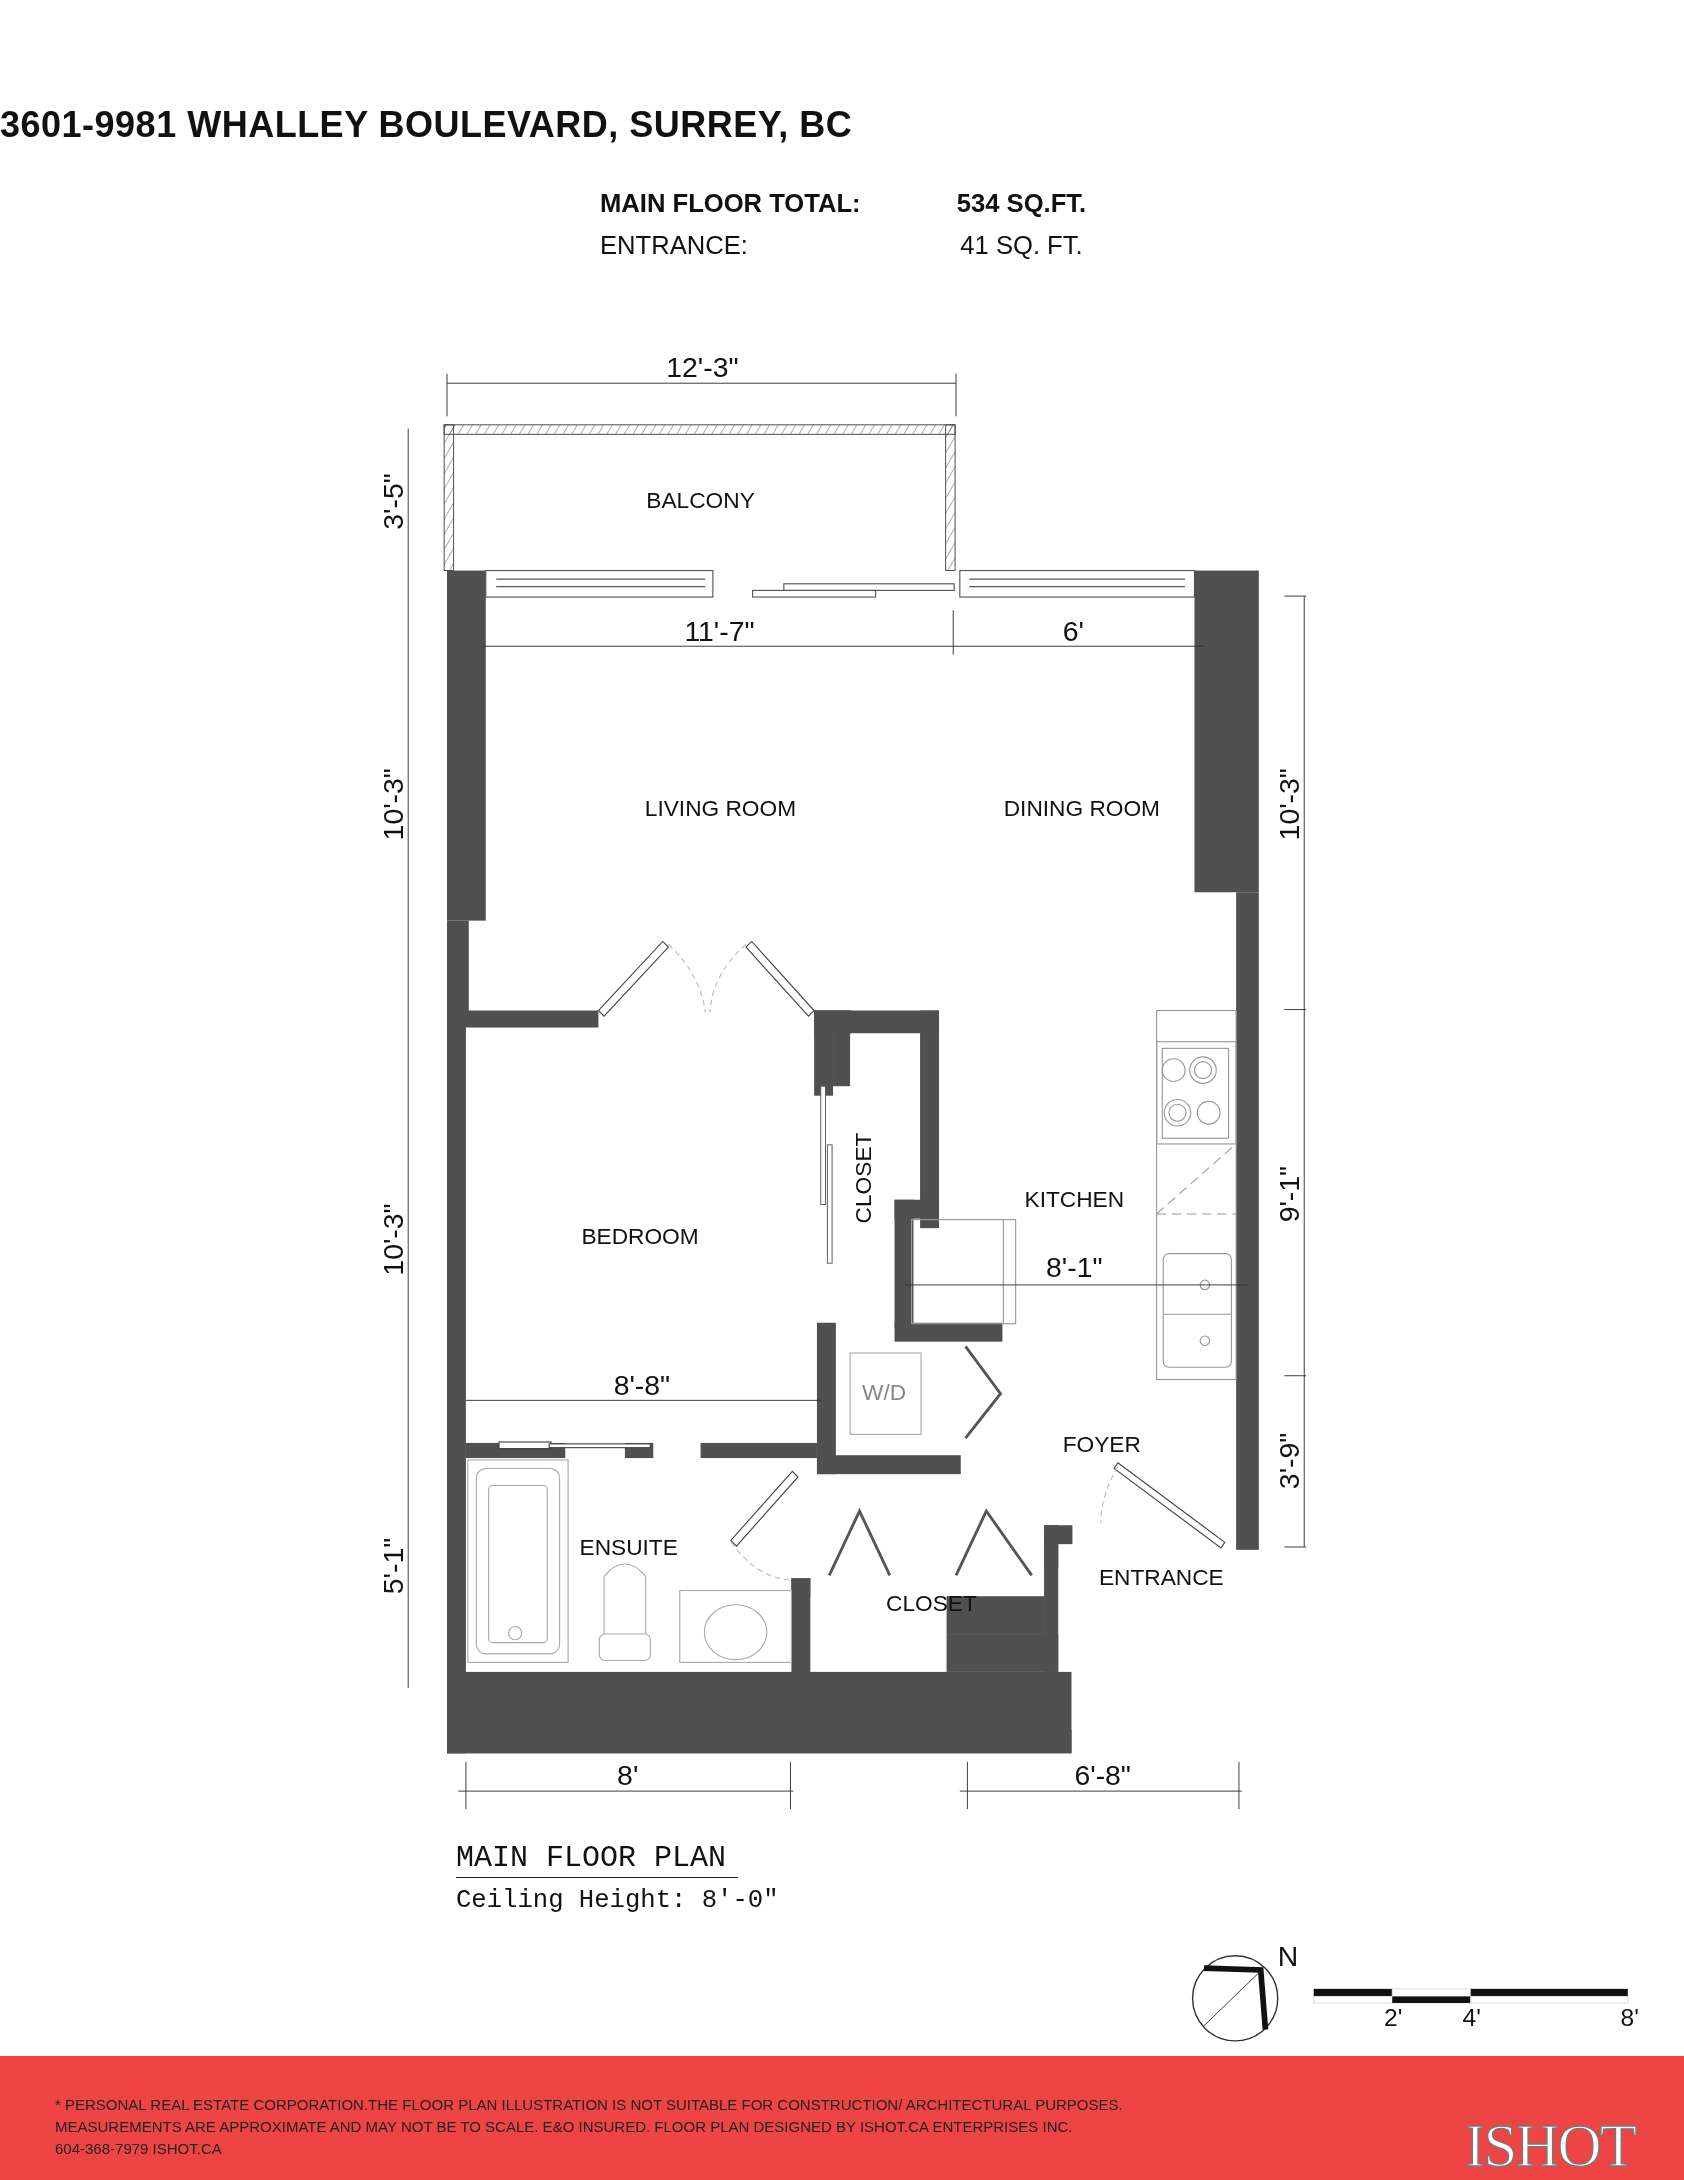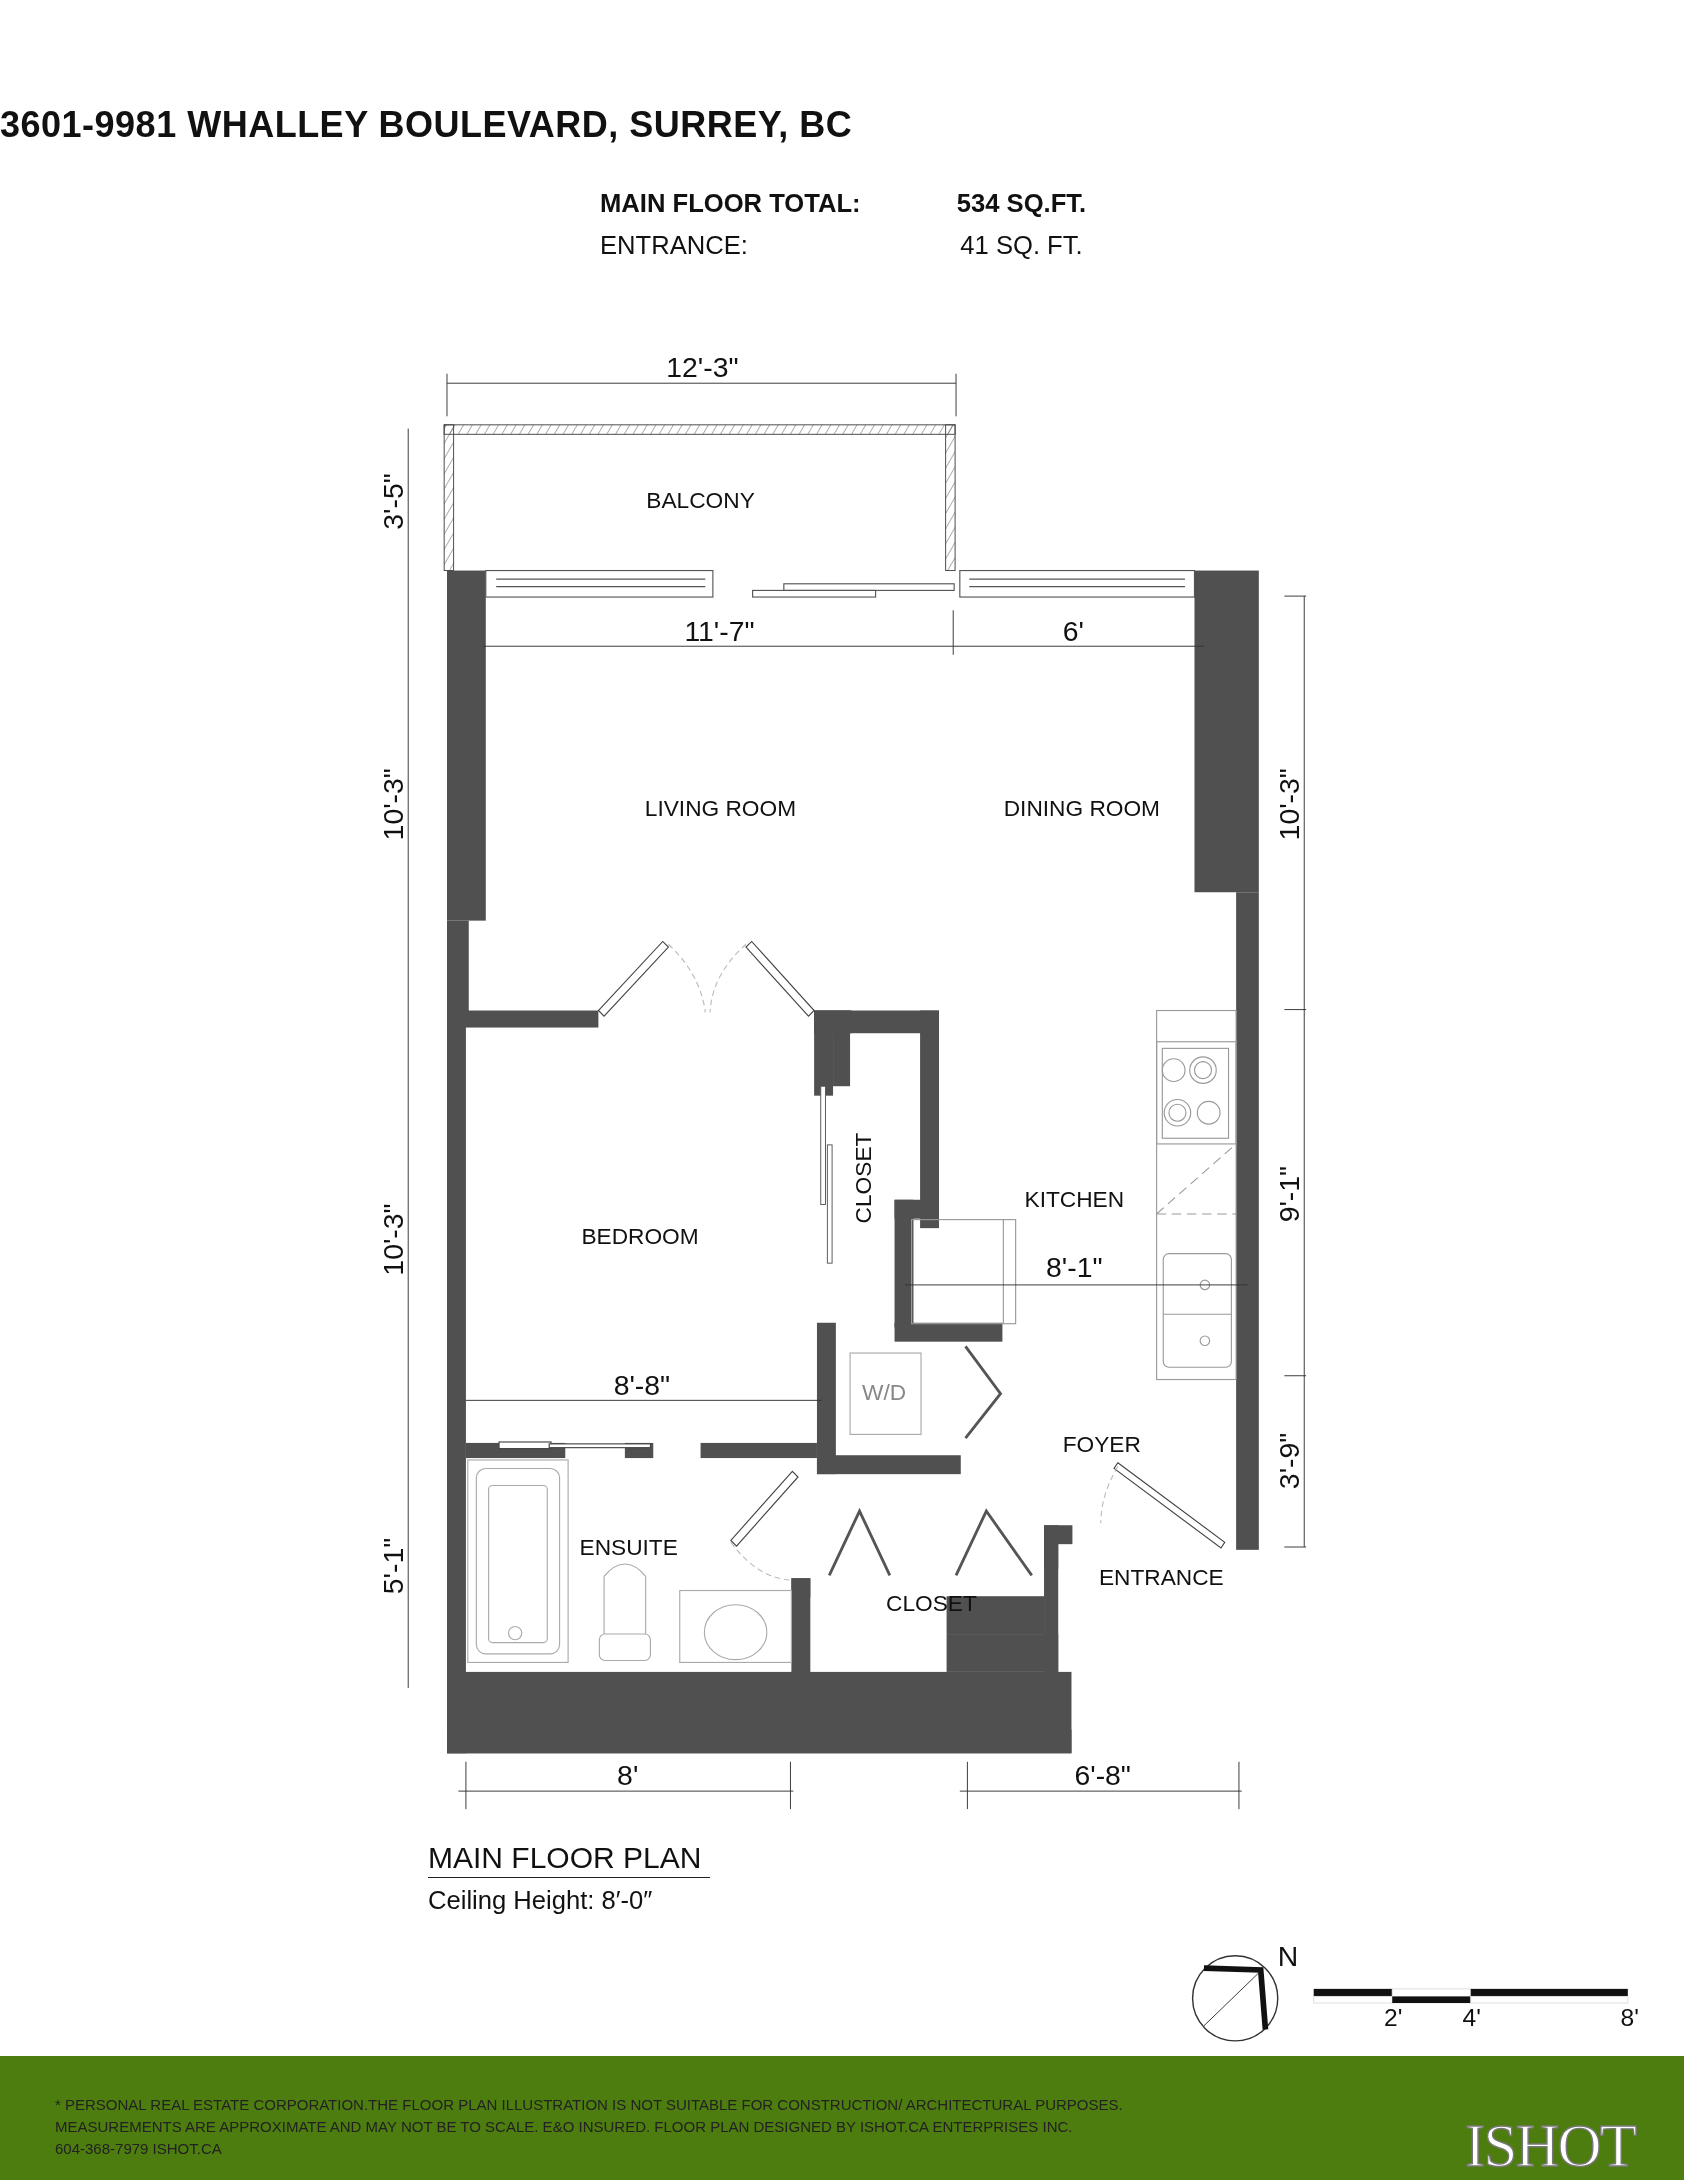--- a/index.html
+++ b/index.html
@@ -5,24 +5,24 @@
   html,body{margin:0;padding:0;background:#fff;}
   body{width:1685px;height:2180px;position:relative;overflow:hidden;font-family:"Liberation Sans",sans-serif;color:#111;}
   .title{position:absolute;left:0;width:1685px;top:104px;text-align:left;font-size:36px;font-weight:bold;letter-spacing:0.5px;}
   .area-row{position:absolute;left:600px;font-size:25.6px;}
   .area-row .lbl{display:inline-block;width:341px;}
   .area-row .val{display:inline-block;width:161px;text-align:center;}
   .area-row.bold{font-weight:bold;}
   svg.plan{position:absolute;left:0;top:0;}
   .room{font-family:"Liberation Sans",sans-serif;font-size:24px;fill:#111;}
   .dim{font-family:"Liberation Sans",sans-serif;font-size:30px;fill:#111;}
-  .plan-title{position:absolute;left:428px;top:1841px;font-size:30px;}
+  .plan-title{position:absolute;left:456px;top:1841px;font-size:30px;font-family:Liberation Mono, monospace;}
   .plan-title .name{display:block;border-bottom:1.9px solid #222;padding-bottom:1.9px;width:282px;}
   .plan-title .ceil{display:block;font-size:25.6px;margin-top:8px;}
-  .footer{position:absolute;left:0;top:2056px;width:1685px;height:124px;background:#4d7c0f;}
+  .footer{position:absolute;left:0;top:2056px;width:1685px;height:124px;background:#ef4444;}
   .disclaimer{position:absolute;left:55px;top:38px;font-size:15px;line-height:22px;color:#222;}
   .logo{position:absolute;left:1465px;top:55px;font-family:"Liberation Serif",serif;font-size:61px;color:#fff;-webkit-text-stroke:1.4px #777;letter-spacing:-1.9px;}
 </style>
 </head>
 <body>
 
 <div class="title">3601-9981 WHALLEY BOULEVARD, SURREY, BC</div>
 <div class="area-row bold" style="top:189px;">
   <span class="lbl">MAIN FLOOR TOTAL:</span><span class="val">534 SQ.FT.</span>
 </div>

